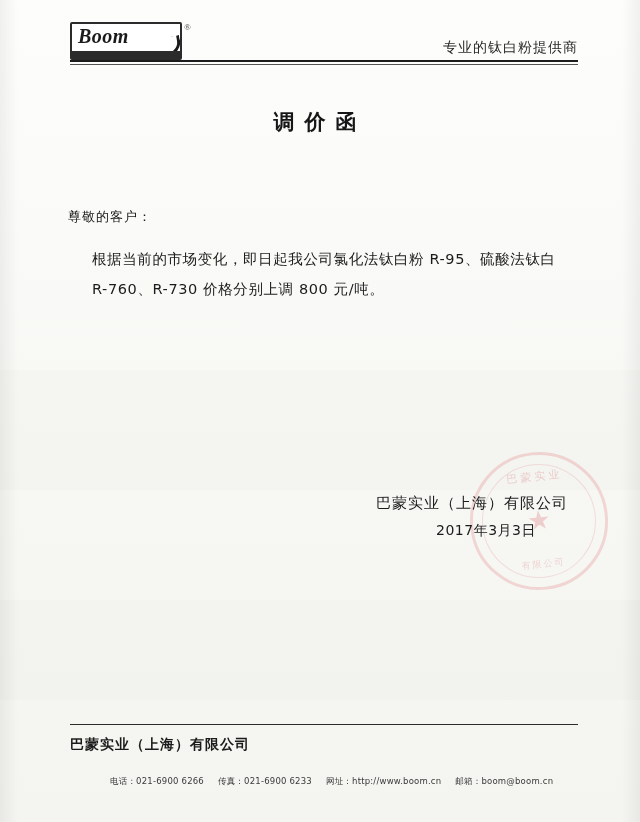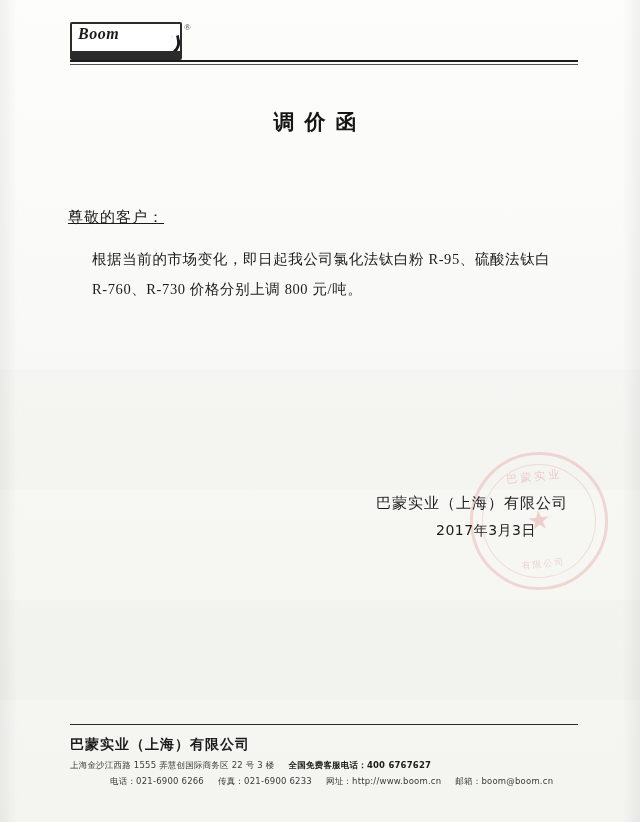--- a/index.html
+++ b/index.html
@@ -40,21 +40,21 @@
     background: #fff;
     overflow: hidden;
   }
   .logo-text {
     position: absolute;
     left: 6px;
     top: 1px;
     font-family: "Liberation Serif", serif;
     font-style: italic;
     font-weight: bold;
-    font-size: 16px;
+    font-size: 20px;
     letter-spacing: 0.5px;
     color: #1a1a1a;
   }
   .logo-swoosh {
     position: absolute;
     left: 72px;
     top: 14px;
     width: 34px;
     height: 16px;
     border-bottom: 3px solid #1a1a1a;
@@ -116,36 +116,35 @@
     letter-spacing: 10px;
     color: #161616;
   }
 
   
   .salutation {
     position: absolute;
     top: 208px;
     left: 68px;
     font-family: "DejaVu Sans", sans-serif;
-    font-size: 15px;
+    font-size: 13px;
     color: #1b1b1b;
     letter-spacing: 1px;
-    text-decoration: underline;
   }
   .para {
     position: absolute;
     left: 92px;
     right: 70px;
     font-family: "DejaVu Sans", sans-serif;
     font-size: 14.5px;
     line-height: 30px;
     color: #1b1b1b;
     letter-spacing: 0.6px;
   }
-  .para-1 { top: 244px; font-family: Liberation Serif, serif; }
+  .para-1 { top: 244px; }
   .para-2 { top: 318px; }
 
   
   .sign-company {
     position: absolute;
     top: 494px;
     right: 72px;
     font-family: "DejaVu Sans", sans-serif;
     font-size: 15px;
     letter-spacing: 1px;
@@ -276,20 +275,21 @@
   <div class="band band-1"></div>
   <div class="band band-2"></div>
 
   <div class="header">
     <div class="logo-box">
       <span class="logo-text">Boom</span>
       <span class="logo-swoosh"></span>
       <span class="logo-bar"></span>
     </div>
     <span class="reg-mark">®</span>
+    <div class="slogan">专业的钛白粉提供商</div>
   </div>
   <div class="header-rule"></div>
   <div class="header-rule-thin"></div>
 
   <div class="doc-title">调价函</div>
 
   <div class="salutation">尊敬的客户：</div>
   <div class="para para-1">根据当前的市场变化，即日起我公司氯化法钛白粉 R-95、硫酸法钛白 R-760、R-730 价格分别上调 800 元/吨。</div>
 
   <div class="seal">
@@ -298,21 +298,18 @@
     <div class="seal-star">★</div>
     <div class="seal-bottom-text">有限公司</div>
   </div>
 
   <div class="sign-company">巴蒙实业（上海）有限公司</div>
   <div class="sign-date">2017年3月3日</div>
 
   <div class="footer-rule"></div>
   <div class="footer-company">巴蒙实业（上海）有限公司</div>
 
-  <div class="footer-line footer-line-1">
-    <span>上海金沙江西路 1555 弄慧创国际商务区 22 号 3 楼</span><span class="fgap"></span><span class="footer-strong">全国免费客服电话：</span><span class="footer-strong">400 6767627</span>
-  </div>
 
   <div class="footer-line footer-line-2">
     <span>电话：</span><span>021-6900 6266</span><span class="fgap"></span><span>传真：</span><span>021-6900 6233</span><span class="fgap"></span><span>网址：</span><span>http://www.boom.cn</span><span class="fgap"></span><span>邮箱：</span><span>boom@boom.cn</span>
   </div>
 
 </div>
 
 </body></html>

